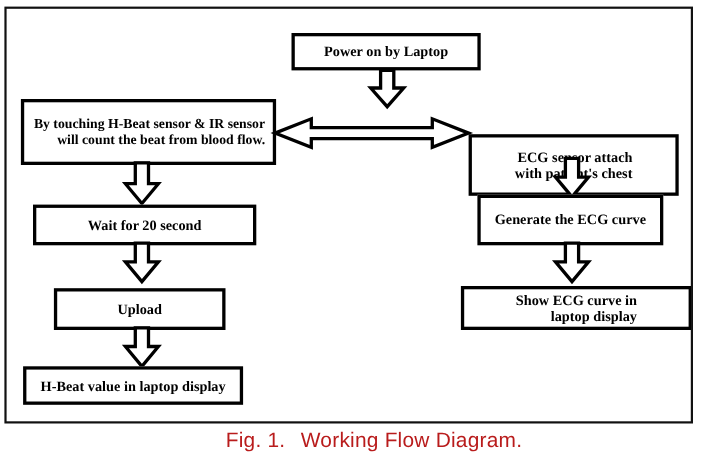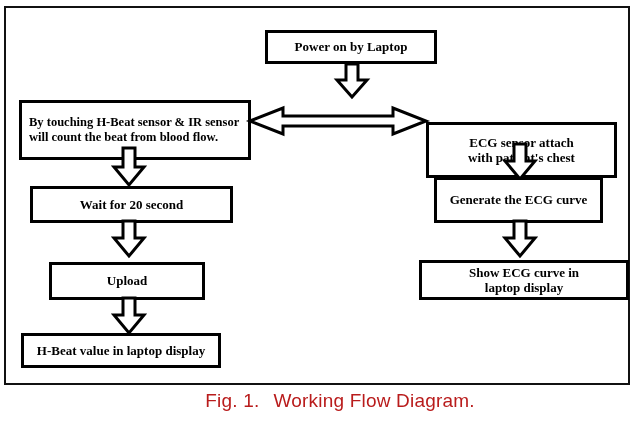--- a/index.html
+++ b/index.html
@@ -43,20 +43,21 @@
     text-align: center;
   }
   .node.left {
     justify-content: flex-start;
     text-align: left;
   }
   .node .txt {
     display: block;
     padding: 0 7px;
     white-space: pre-line;
+    text-align: right;
   }
 
   
   .arrow-down {
     position: absolute;
   }
   .arrow-down svg, .arrow-bi svg {
     display: block;
     overflow: visible;
   }
@@ -89,21 +90,21 @@
     <div class="node center" style="left:259px; top:22px; width:172px; height:34px; font-size:13px;">
       <span class="txt">Power on by Laptop</span>
     </div>
 
     <div class="arrow-down" style="left:330px; top:56px; width:32px; height:34px;">
       <svg width="32" height="34" viewBox="0 0 32 34" aria-hidden="true">
         <polygon points="10,0 22,0 22,16 31,16 16,33 1,16 10,16" fill="#ffffff" stroke="#000000" stroke-width="3" stroke-linejoin="miter"></polygon>
       </svg>
     </div>
 
-    <div class="node left" style="left:13px; top:92px; width:232px; height:60px; font-size:12.5px;">
+    <div class="node left" style="left:13px; top:82px; width:232px; height:60px; font-size:12.5px;">
       <span class="txt">By touching H-Beat sensor &amp; IR sensor will count the beat from blood flow.</span>
     </div>
 
     <div class="node center" style="left:420px; top:82px; width:191px; height:56px; font-size:13px;margin-top:32px;">
       <span class="txt">ECG sensor attach
 with patient's chest</span>
     </div>
 
     <div class="arrow-bi" style="left:243px; top:98px; width:178px; height:30px;">
       <svg width="178" height="30" viewBox="0 0 178 30" aria-hidden="true">

